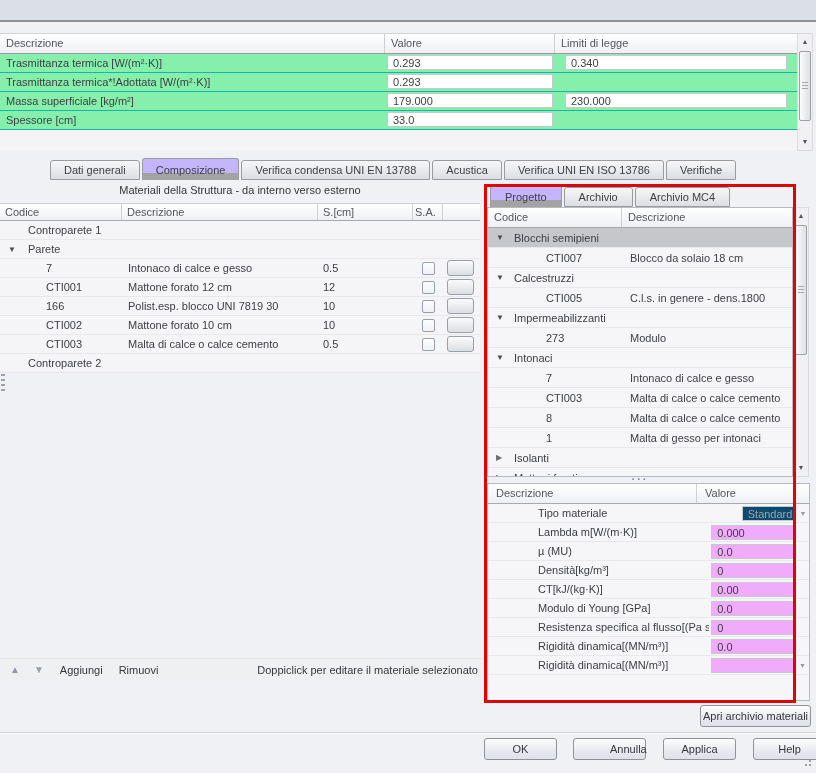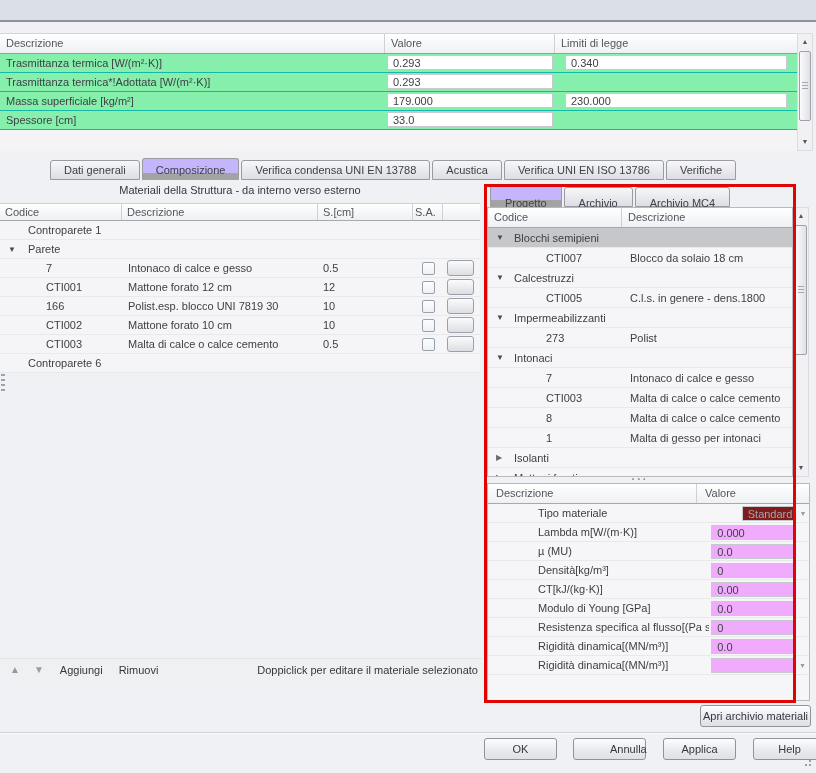--- a/index.html
+++ b/index.html
@@ -56,21 +56,21 @@
 
   
   .actions { position:absolute; left:0; top:658px; width:482px; height:22px; display:flex; align-items:center; background:#eff0f2; border-top:1px solid #e4e4e7; }
   .act-ico { font-size:10px; margin-left:10px; }
   .ico-up { color:#8d98ad; } .ico-down { color:#9aa0a8; margin-left:14px; }
   .act-lbl { margin-left:16px; color:#36373c; cursor:default; }
   .act-hint { flex:1; text-align:right; padding-right:4px; color:#36373c; }
 
   
   .atabs { position:absolute; left:490px; top:185px; height:22px; display:flex; align-items:flex-end; }
-  .atabs .tab { padding:6px 14px;text-align:right; }
+  .atabs .tab { padding:0 14px;text-align:right; }
   .tree { position:absolute; left:487px; top:207px; width:306px; border:1px solid #b9bac0; background:#f6f6f8; height:270px; overflow:hidden; }
   .tree-head { display:flex; height:20px; background:linear-gradient(#ffffff,#eef0f3); border-bottom:1px solid #a8a9af; color:#55565c; }
   .tree-head > div { line-height:19px; padding-left:6px; }
   .tree-hc1 { width:134px; border-right:1px solid #cfd0d5; }
   .tree-rows { height:249px; overflow:hidden; }
   .tr-row { display:flex; height:20px; line-height:20px; border-bottom:1px solid #e9e9ec; }
   .tr-row.selected { background:#c6c7cb; }
   .tr-arrow { width:12px; margin-left:8px; font-size:8px; color:#4a4b50; }
   .tr-row:not(.group) .tr-arrow { visibility:hidden; }
   .tr-row.group .tr-arrow::before { content:"▼"; }
@@ -85,21 +85,21 @@
 
   
   .props { position:absolute; left:487px; top:483px; width:323px; height:218px; border:1px solid #b9bac0; background:#f6f6f8; }
   .pr-head { display:flex; height:20px; background:linear-gradient(#ffffff,#eef0f3); border-bottom:1px solid #a8a9af; color:#55565c; }
   .pr-head > div { line-height:19px; padding-left:8px; }
   .pr-hc1 { width:209px; border-right:1px solid #cfd0d5; }
   .pr-row { display:flex; height:19px; align-items:center; border-bottom:1px solid #e9e9ec; }
   .pr-name { width:209px; padding-left:22px; line-height:18px; white-space:nowrap; overflow:hidden;margin-left:28px; }
   .pr-valwrap { width:95px; }
   .pr-val { display:block; height:15px; line-height:14px; margin:1px 2px; padding:0 5px; background:#f0abfc; border:1px solid #c8c9ce; }
-  .pr-row.dis .pr-val { background:#7f1d1d; color:#a3a4aa;margin-left:40px; }
+  .pr-row.dis .pr-val { background:#0c4a6e; color:#a3a4aa;margin-left:40px; }
   .pr-dd { width:14px; font-size:7px; color:#9a9ba1; text-align:center; visibility:hidden; }
   .pr-row.dd .pr-dd { visibility:visible; }
 
   .open-arch { position:absolute; left:700px; top:705px; width:111px; height:22px; }
 
   
   .red-rect { position:absolute; left:484px; top:184px; width:312px; height:519px; border:3px solid #e00505; pointer-events:none; z-index:50; }
 
   
   .footer-sep { position:absolute; left:0; top:732px; width:816px; height:2px; border-top:1px solid #d0d1d5; border-bottom:1px solid #fbfbfc; }
@@ -291,21 +291,21 @@
           <div class="mt-csa">
             <span class="cb"></span>
           </div>
           <div class="mt-cbtn">
             <span class="rowbtn"></span>
           </div>
         </div>
         <div class="mt-row">
           <div class="mt-ccode">
             <span class="mt-arrow">▼</span>
-            <span class="mt-code">Controparete 6</span>
+            <span class="mt-code">Controparete 2</span>
           </div>
           <div class="mt-cdesc"></div>
           <div class="mt-cs"></div>
           <div class="mt-csa">
             <span class="cb"></span>
           </div>
           <div class="mt-cbtn">
             <span class="rowbtn"></span>
           </div>
         </div>
@@ -369,21 +369,21 @@
             <span class="tr-arrow"></span>
             <span class="tr-code">Impermeabilizzanti</span>
           </div>
           <div class="tr-desc"></div>
         </div>
         <div class="tr-row">
           <div class="tr-c1">
             <span class="tr-arrow"></span>
             <span class="tr-code">273</span>
           </div>
-          <div class="tr-desc">Polist</div>
+          <div class="tr-desc">Modulo</div>
         </div>
         <div class="tr-row group">
           <div class="tr-c1">
             <span class="tr-arrow"></span>
             <span class="tr-code">Intonaci</span>
           </div>
           <div class="tr-desc"></div>
         </div>
         <div class="tr-row">
           <div class="tr-c1">

